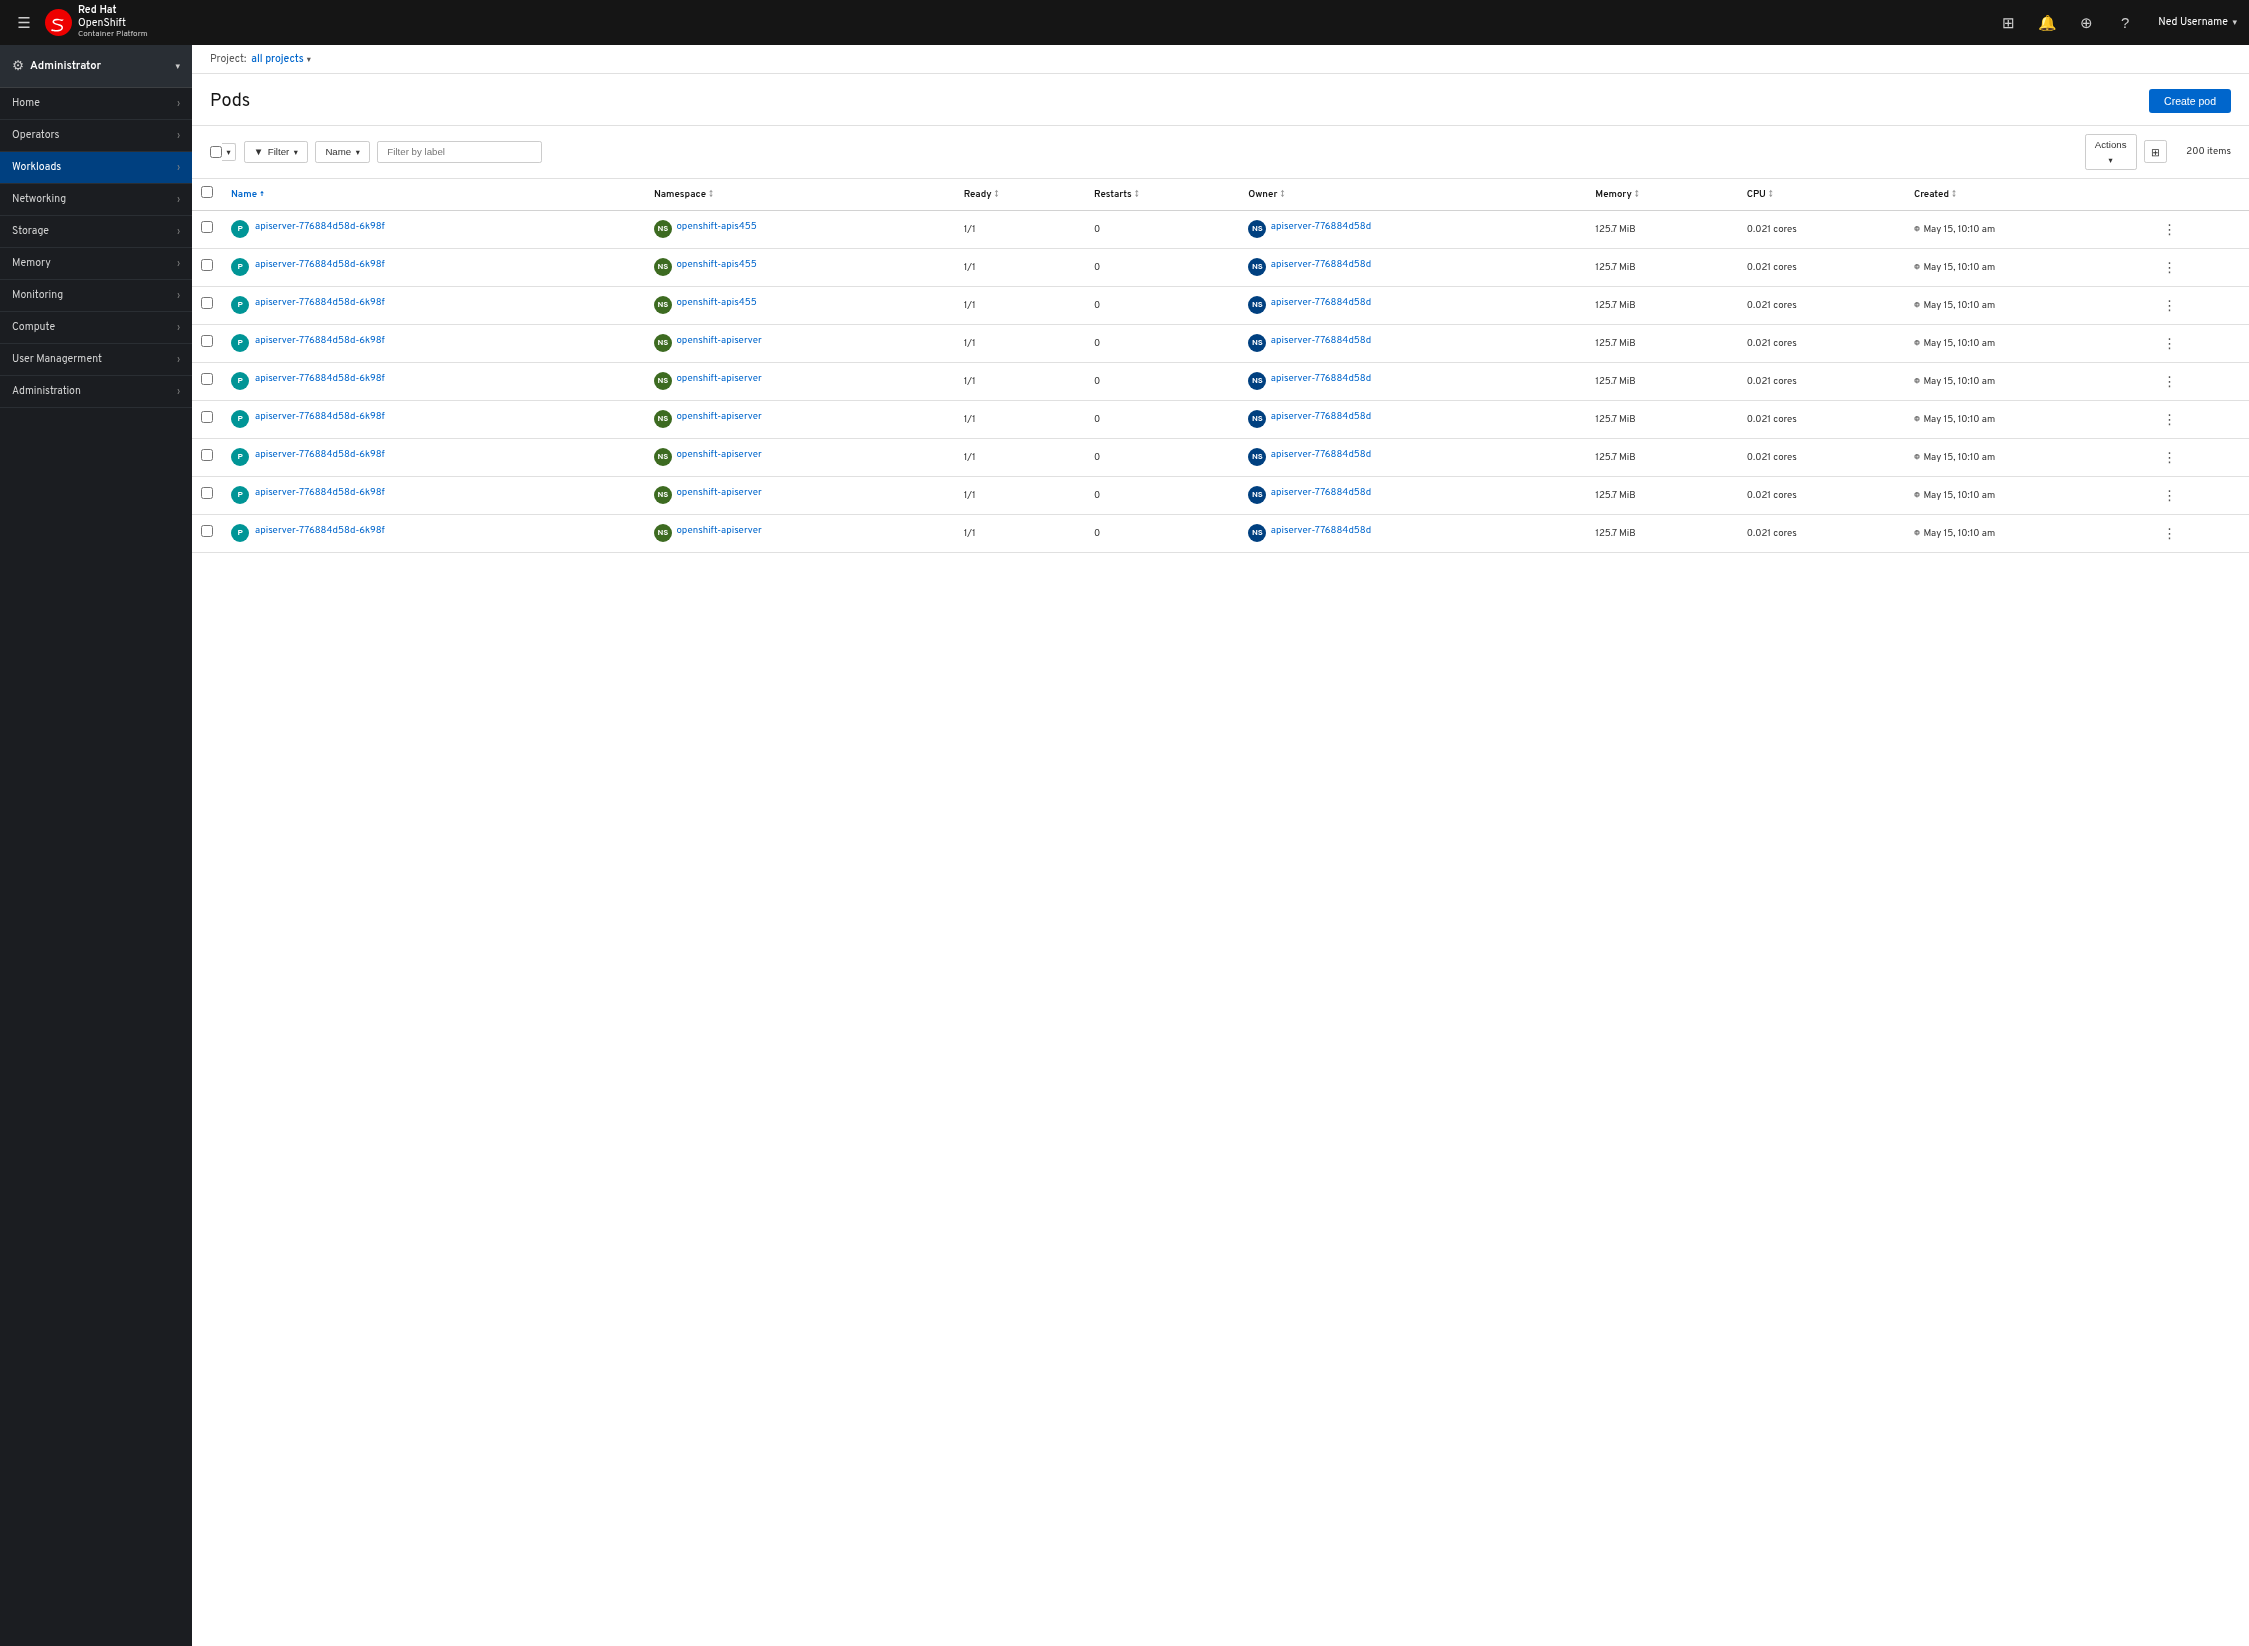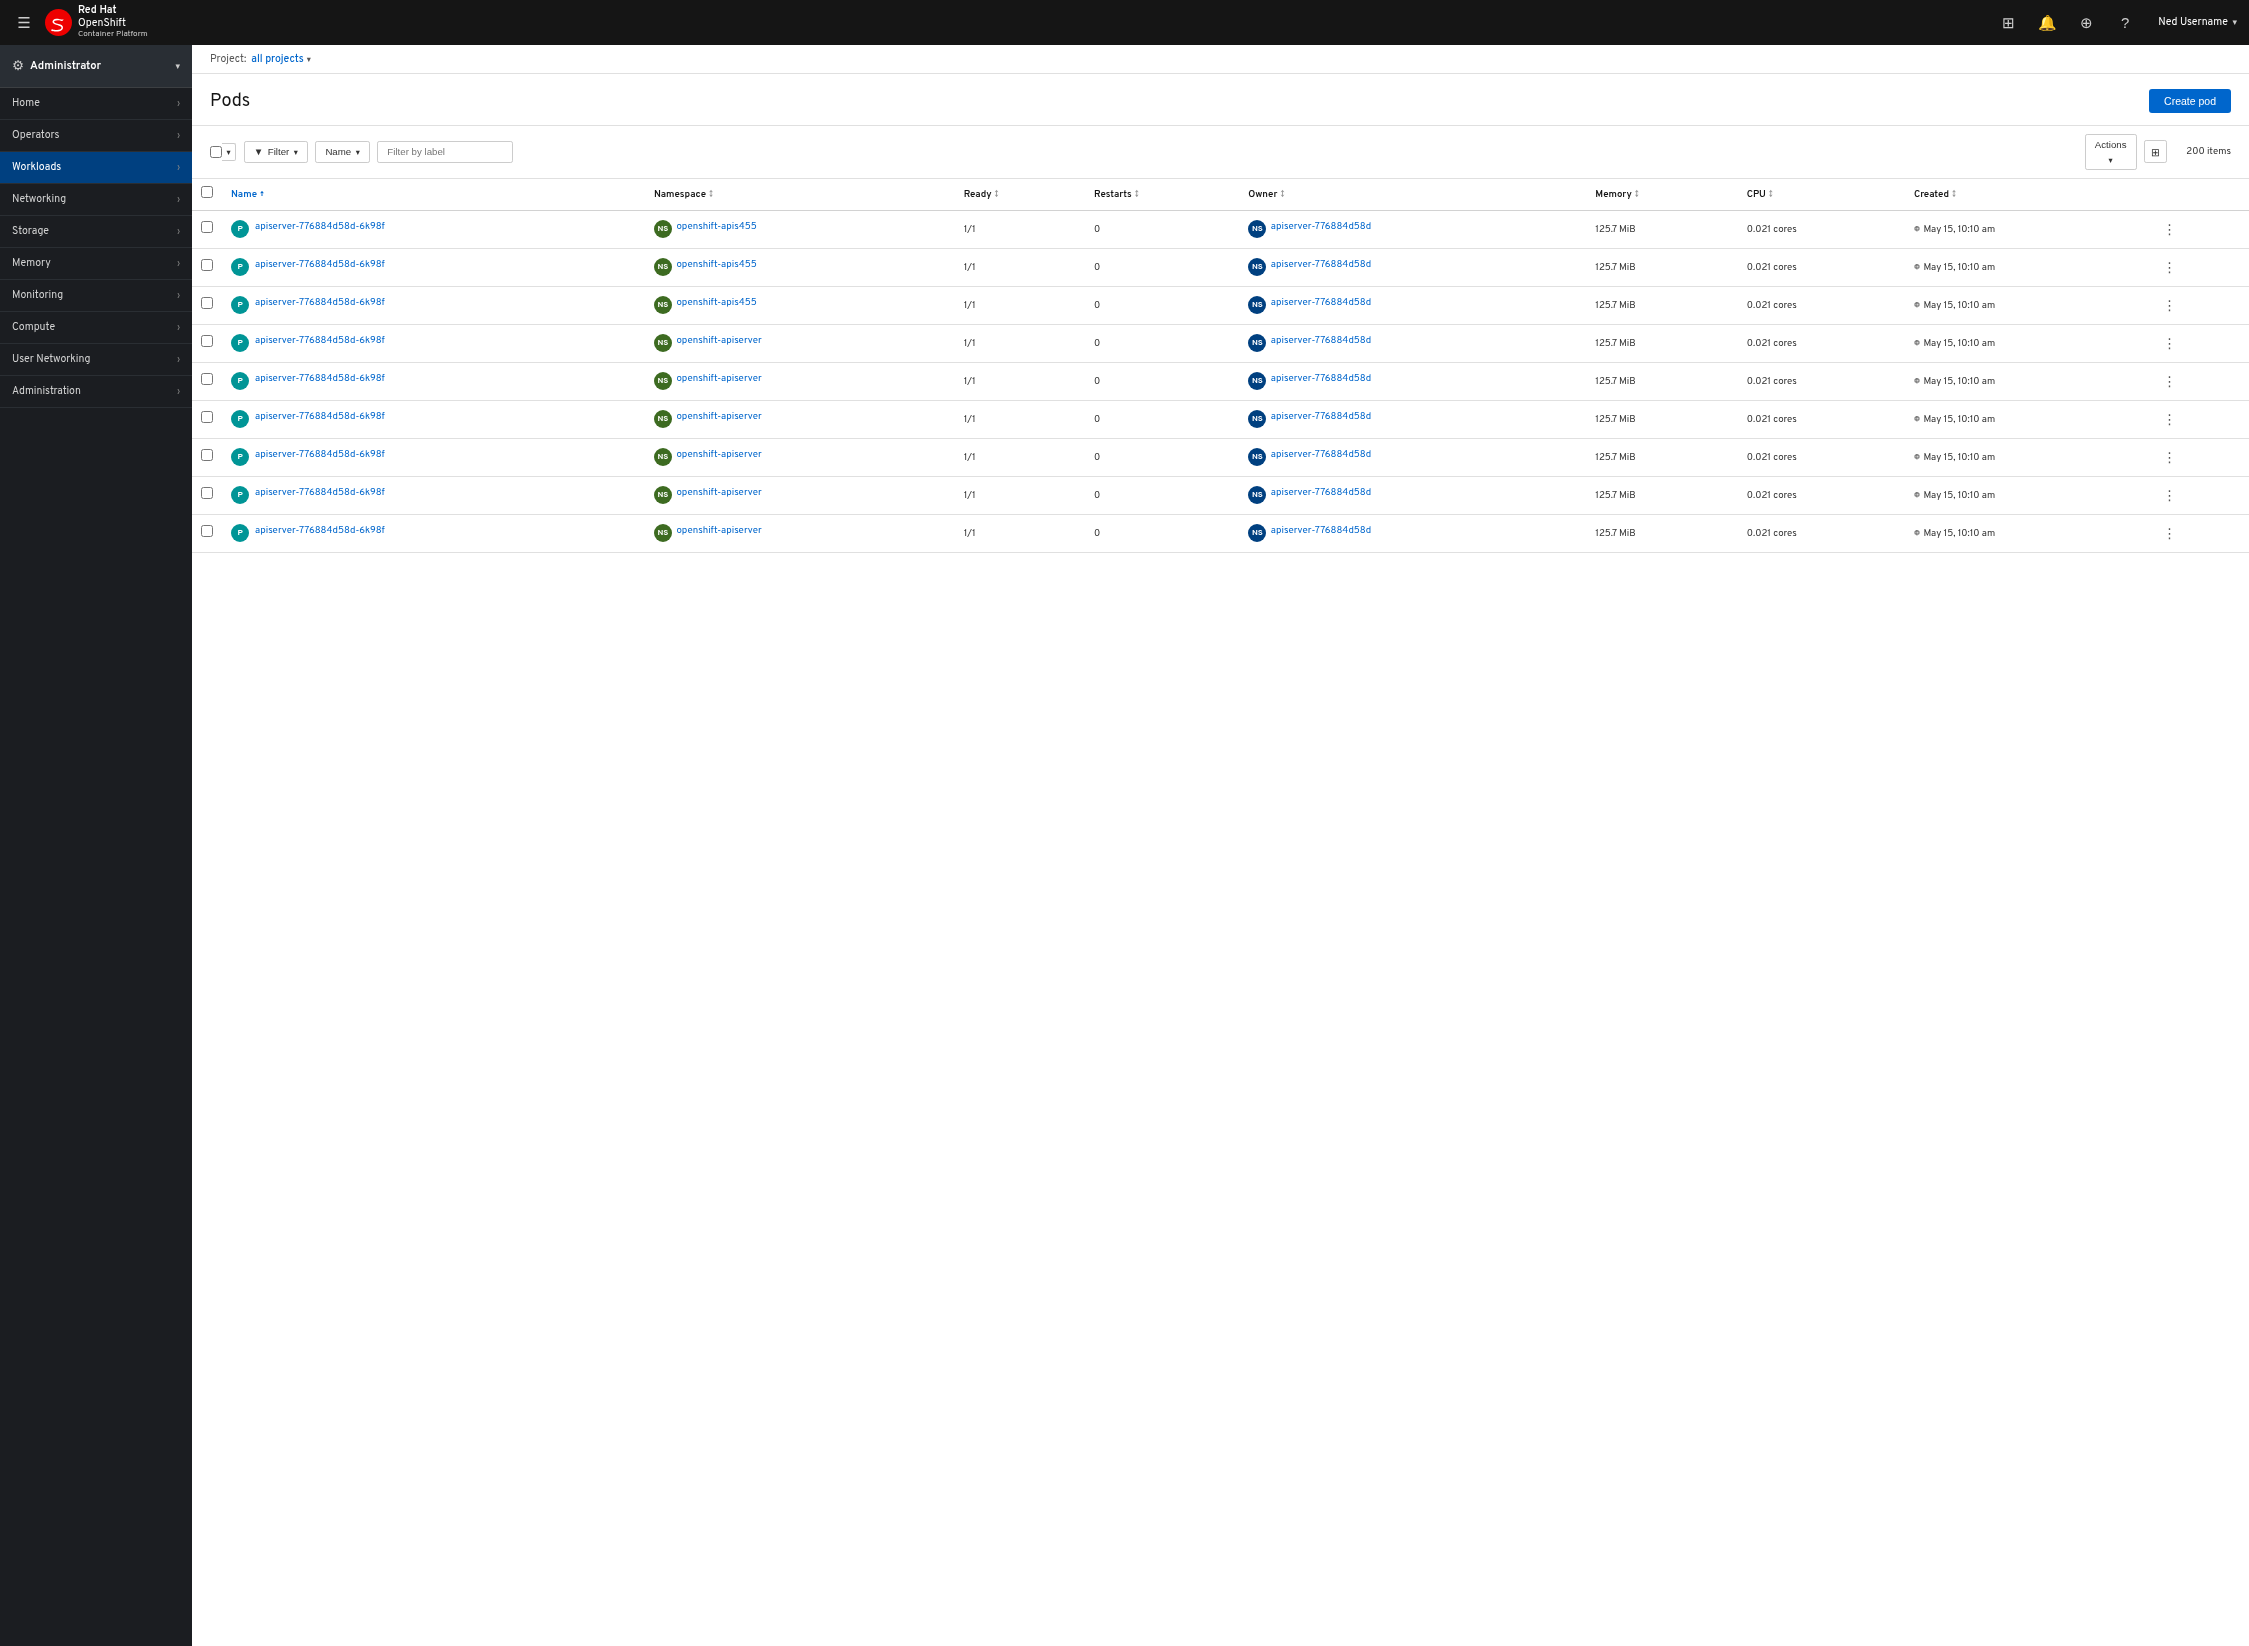--- a/index.html
+++ b/index.html
@@ -230,21 +230,21 @@
       padding: 4.5px 9px;
       cursor: pointer;
       font-size: 9.7px;
       color: #333;
     }
     .filter-input {
       border: 0.7px solid #ccc;
       border-radius: 2.2px;
       padding: 4.5px 9px;
       font-size: 9.7px;
-      width: 136px;
+      width: 165px;
       outline: none;
       color: #555;
     }
     .actions-btn {
       display: flex;
       align-items: center;
       gap: 4.5px;
       background: none;
       border: 0.7px solid #ccc;
       border-radius: 2.2px;
@@ -463,21 +463,21 @@
     </div>
     <div class="sidebar-nav-item">
       <span>Monitoring</span>
       <span class="chevron-right">›</span>
     </div>
     <div class="sidebar-nav-item">
       <span>Compute</span>
       <span class="chevron-right">›</span>
     </div>
     <div class="sidebar-nav-item">
-      <span>User Networking</span>
+      <span>User Managerment</span>
       <span class="chevron-right">›</span>
     </div>
     <div class="sidebar-nav-item">
       <span>Administration</span>
       <span class="chevron-right">›</span>
     </div>
   </nav>
 
   <main class="main-content">
     <div class="project-bar">

